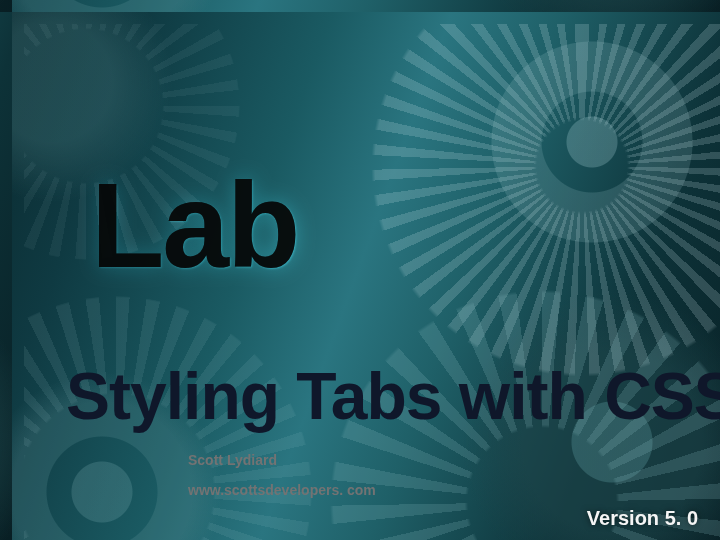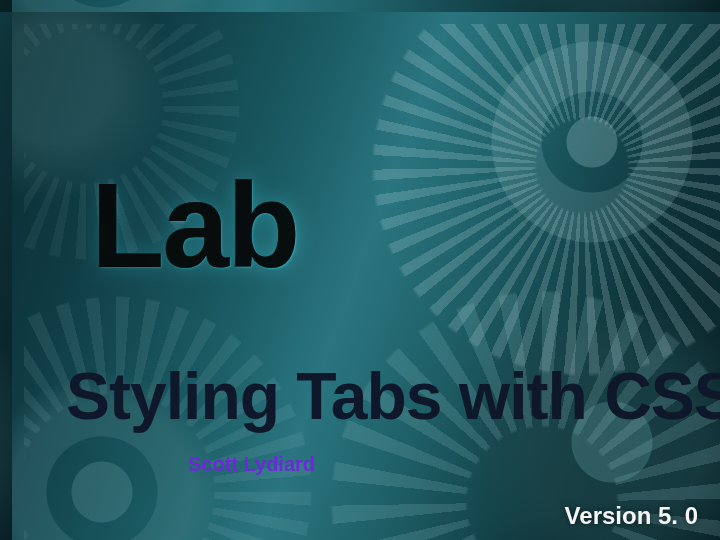--- a/index.html
+++ b/index.html
@@ -77,45 +77,46 @@
     font-size: 66px;
     font-weight: 700;
     letter-spacing: -1px;
     color: #0f172a;
     white-space: nowrap;
   }
   .author-block {
     position: absolute;
     top: 404px;
     left: 140px;
-    font-size: 20px;
+    font-size: 14px;
     font-weight: 700;
-    color: #6d28d9;
+    color: #737373;
     line-height: 1.25;
   }
   .version {
     position: absolute;
     bottom: 22px;
     right: 34px;
-    font-size: 24px;
+    font-size: 20px;
     font-weight: 700;
     color: #f5f5f5;
     text-shadow: 0 0 6px rgba(0,0,0,0.6);
   }
 </style>
 </head>
 <body>
 
 <div class="gear gear-tl"></div>
 <div class="gear gear-tr"></div>
 <div class="gear gear-br"></div>
 <div class="gear gear-bl"></div>
 
 <div class="title-lab">Lab</div>
 <div class="title-lab-top" aria-hidden="true">Lab</div>
 
 <div class="subtitle">Styling Tabs with CSS</div>
 
 <div class="author-block">
   <div>Scott Lydiard</div>
+  <div>www.scottsdevelopers. com</div>
 </div>
 
 <div class="version">Version 5. 0</div>
 
 </body></html>

